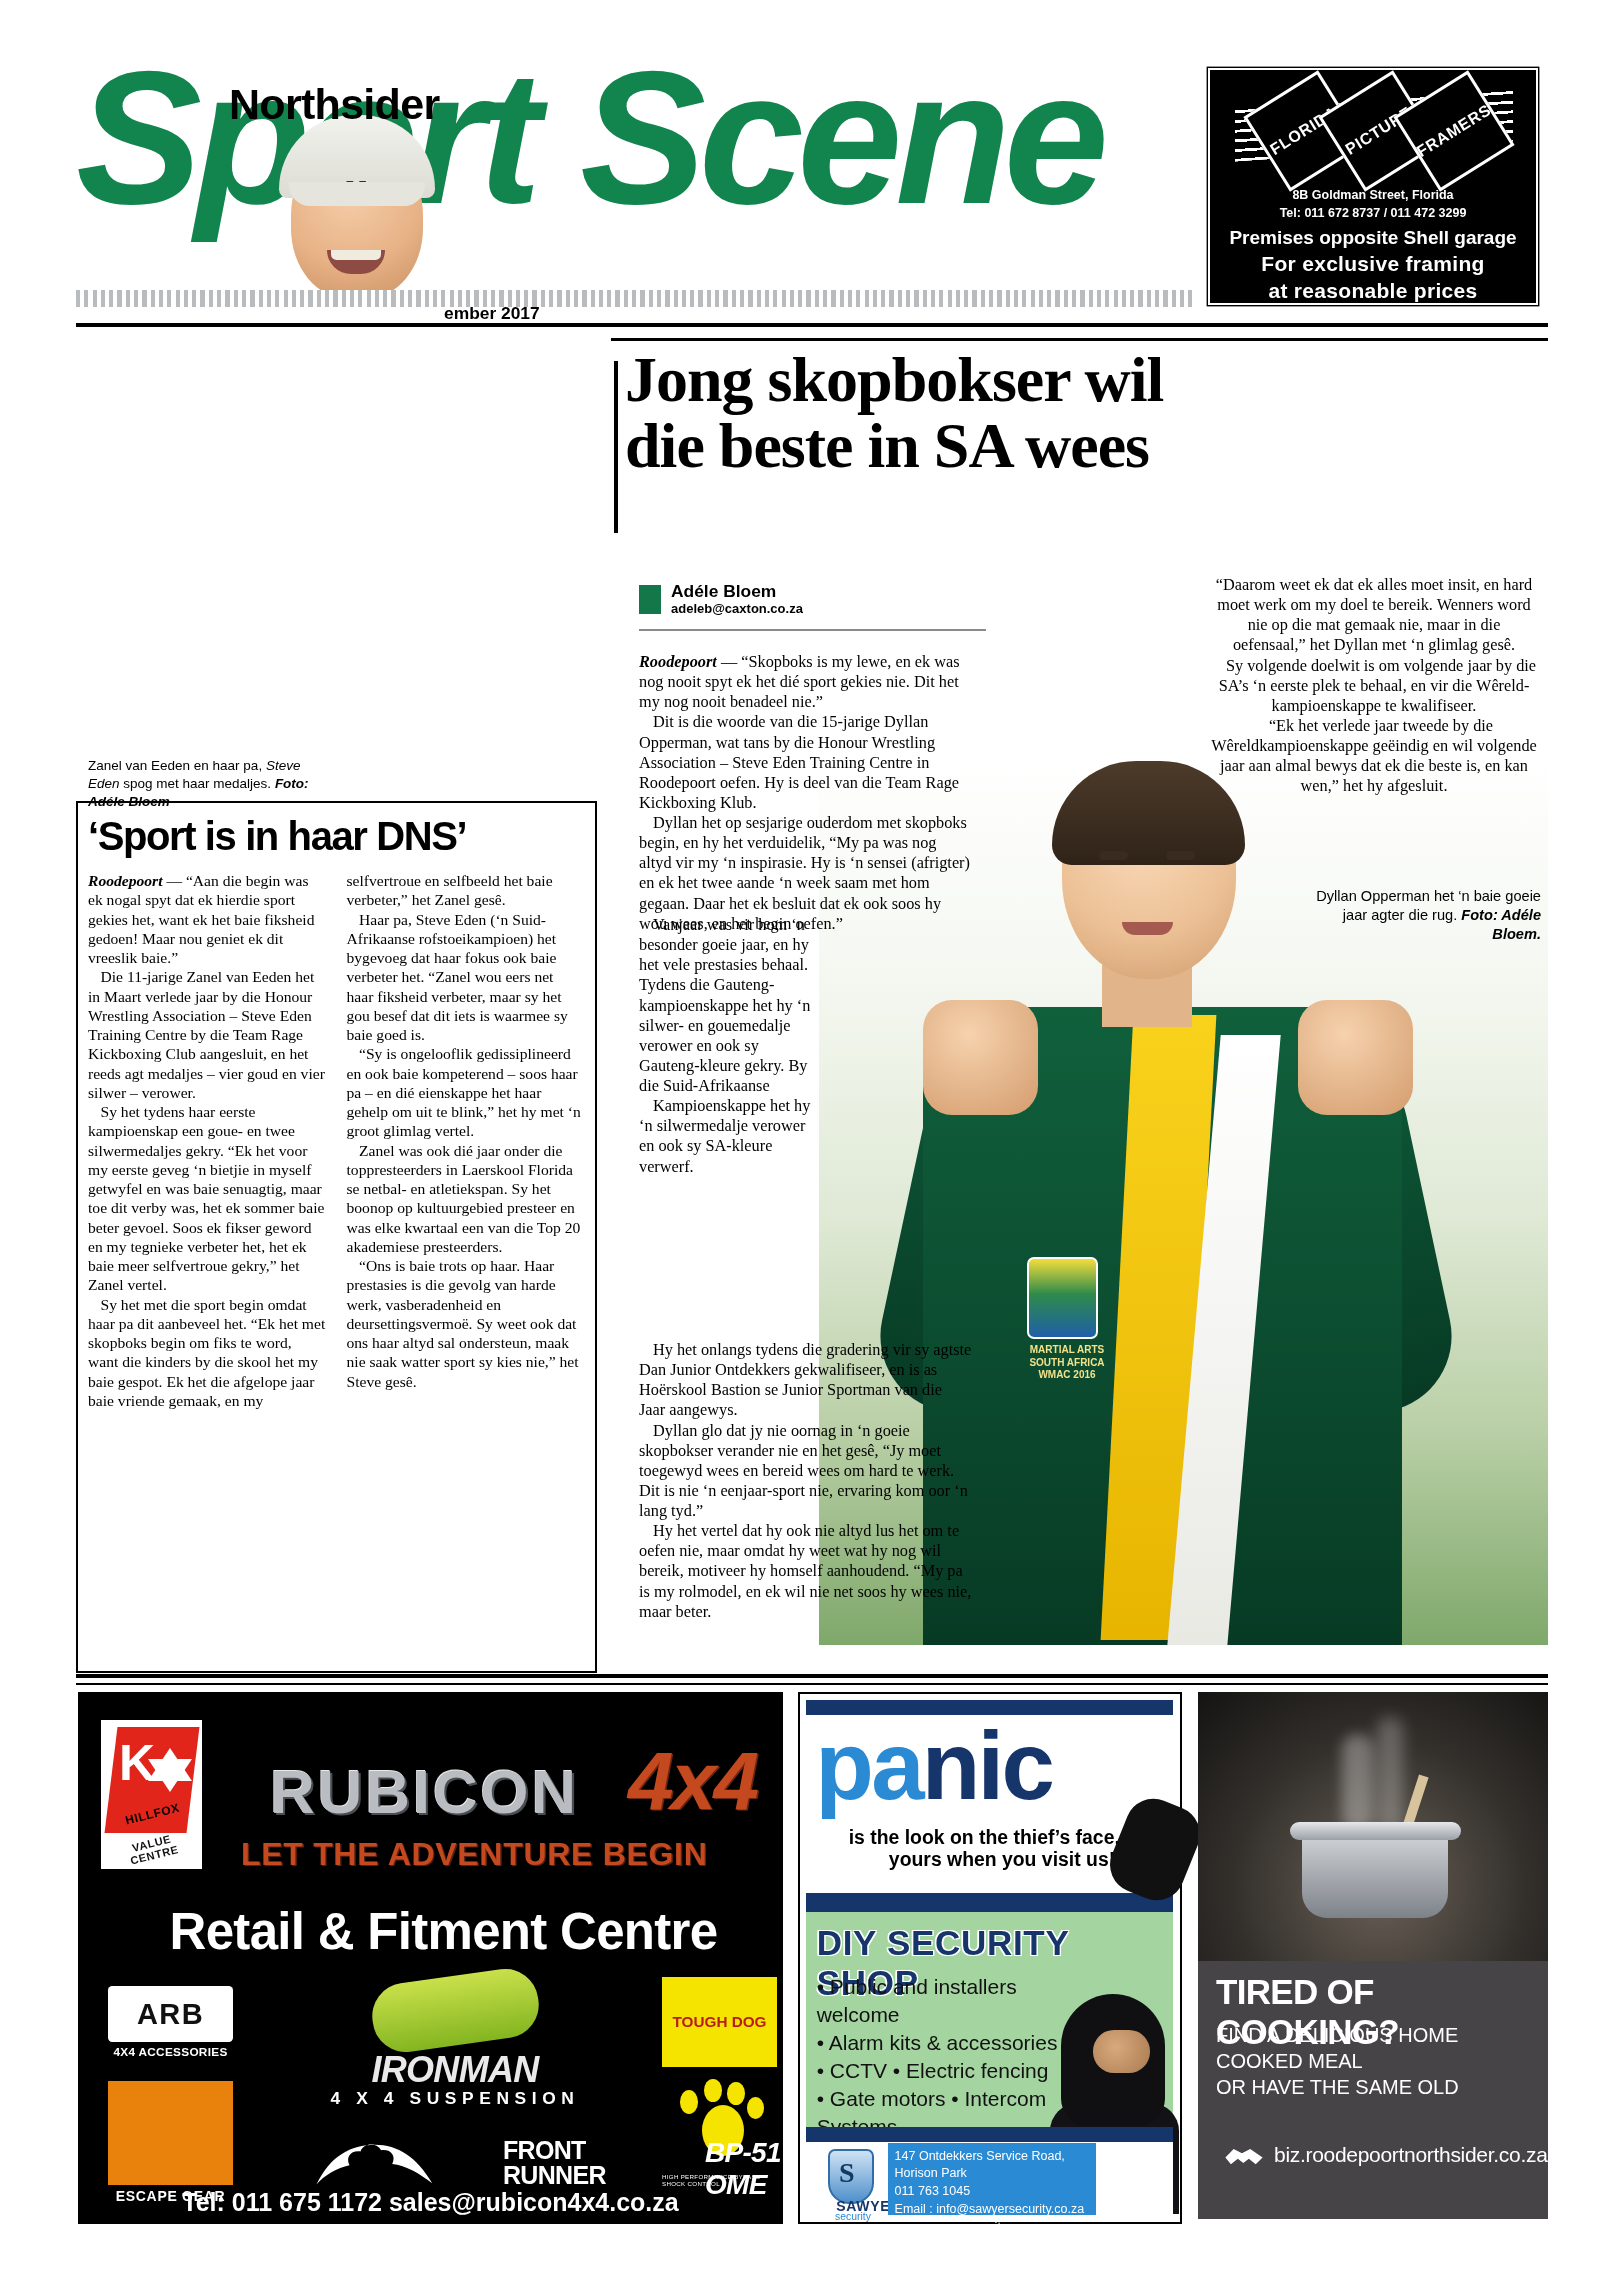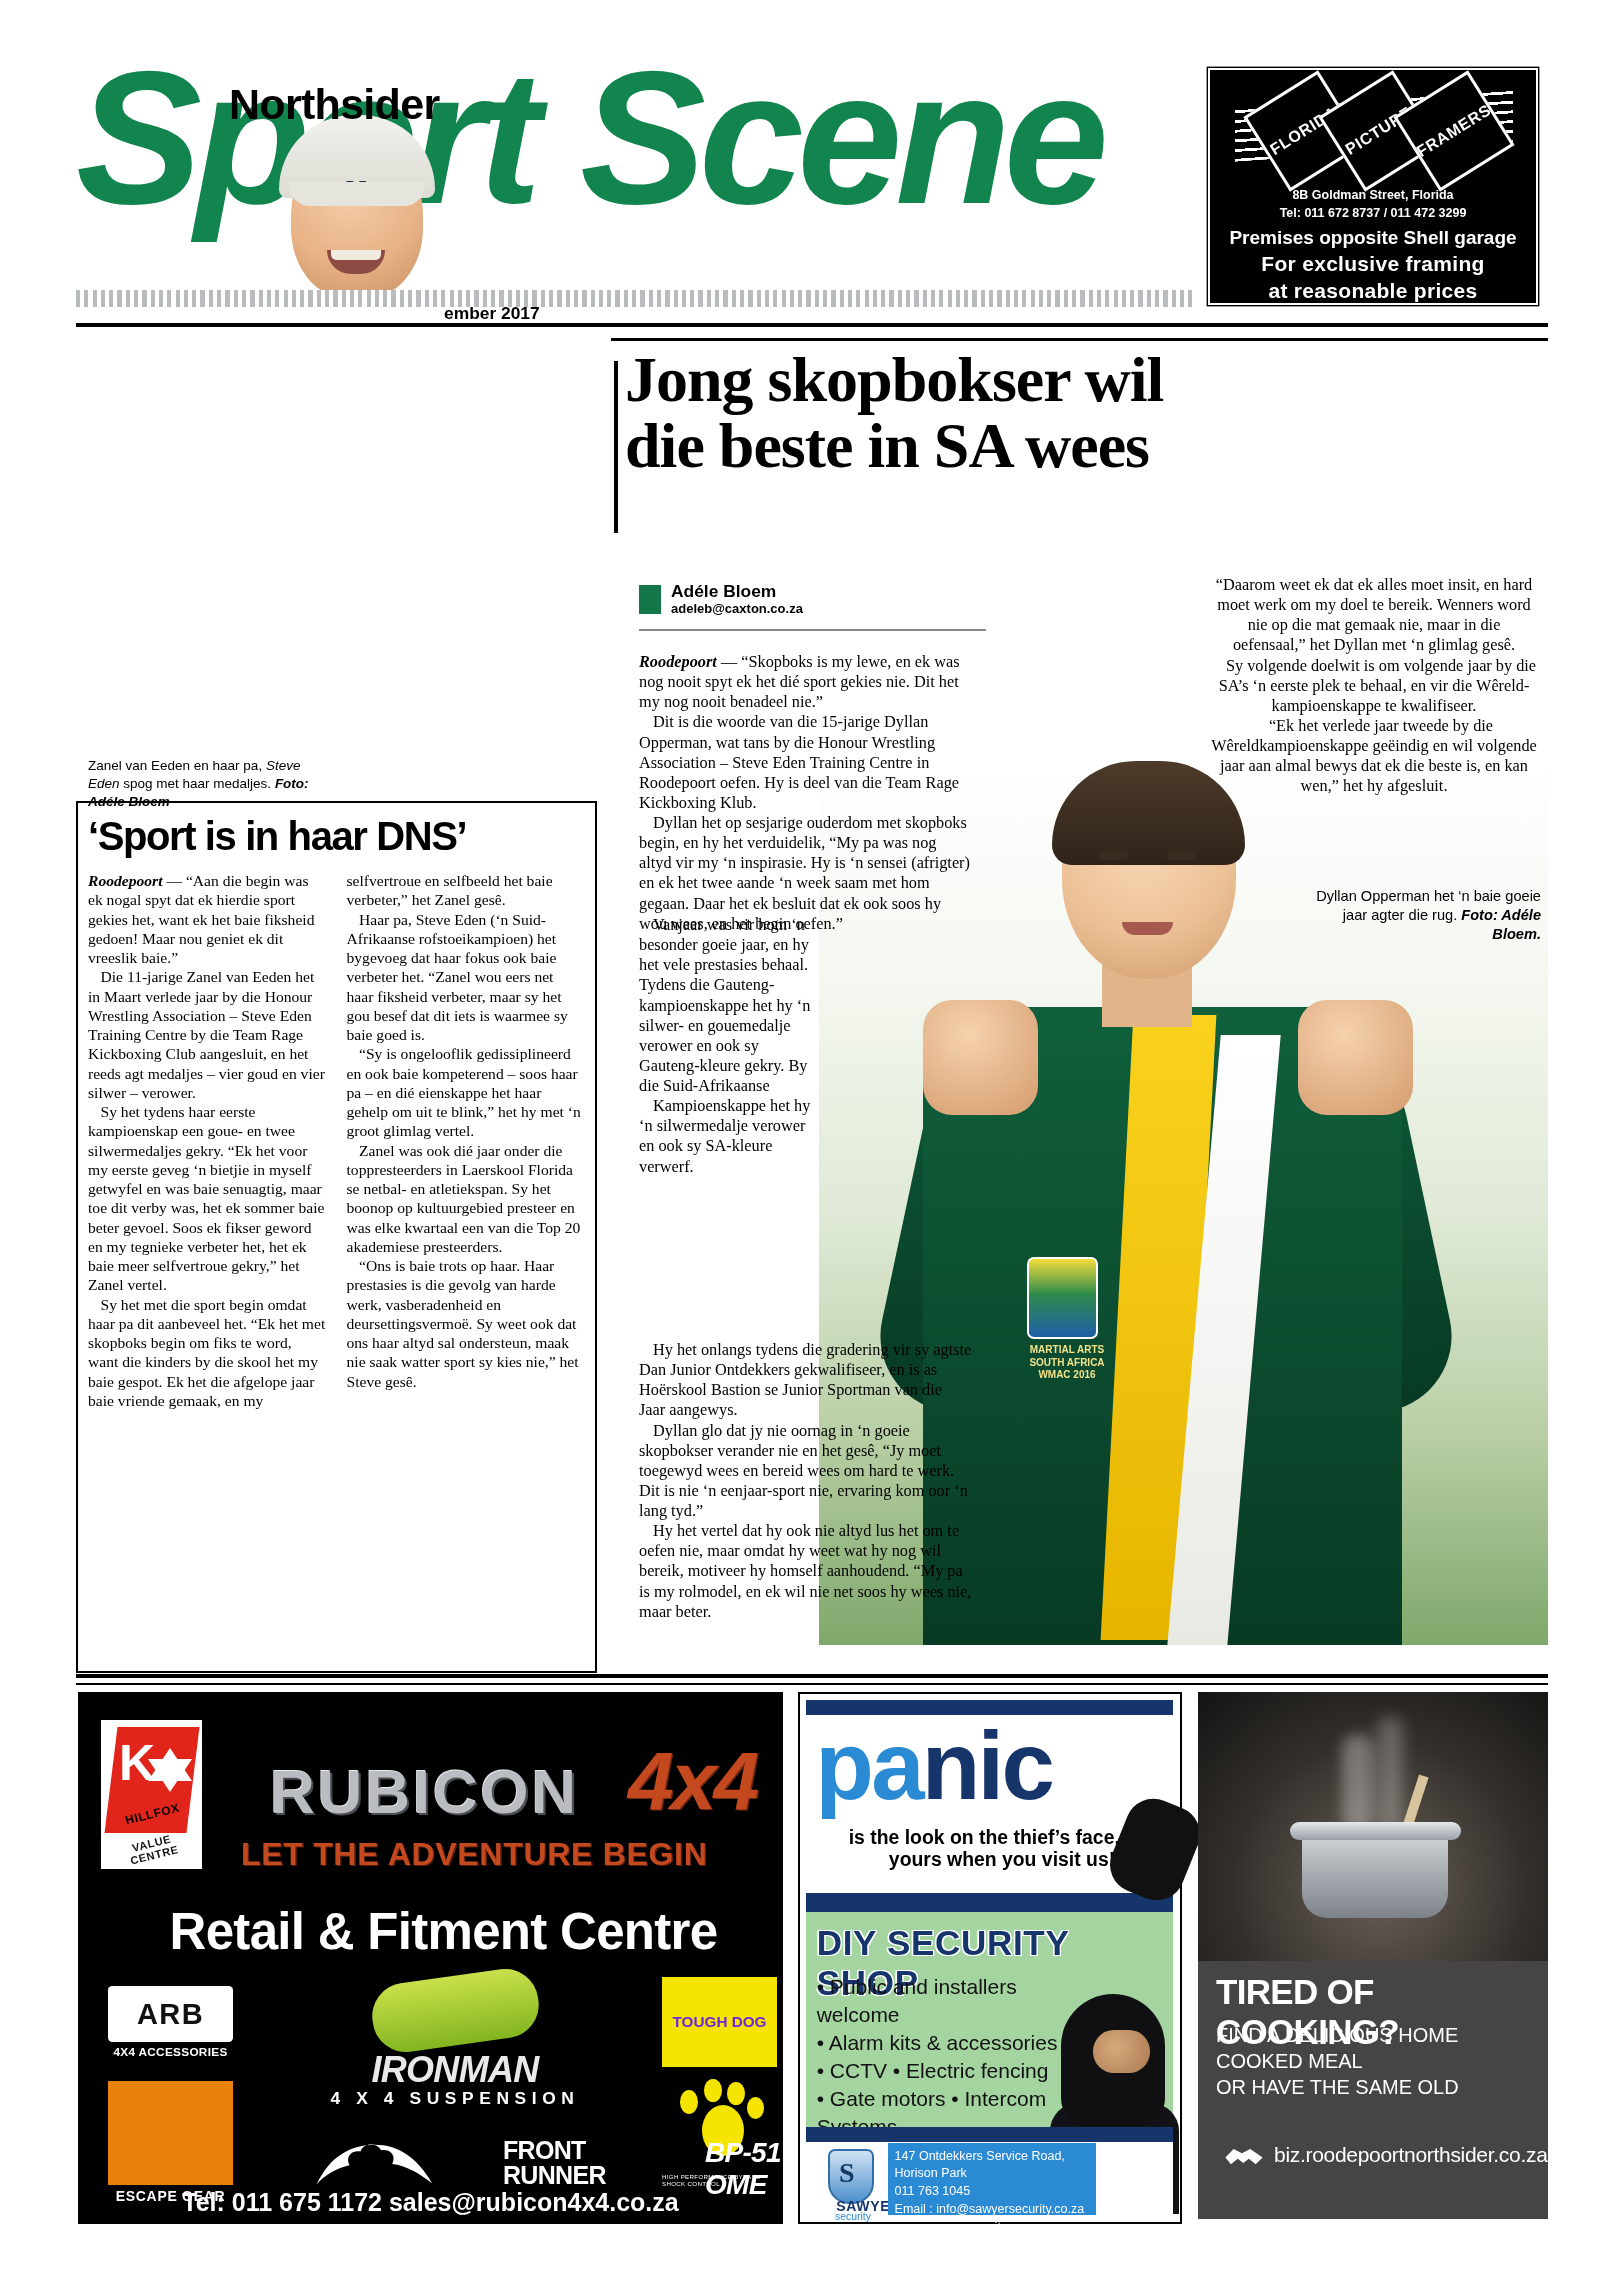--- a/index.html
+++ b/index.html
@@ -240,21 +240,21 @@
      font-family:"Liberation Sans",sans-serif;font-weight:bold;font-size:14px;letter-spacing:0.7px;}
   .rb-iron{position:absolute;left:229px;top:355px;width:292px;text-align:center;
      font-family:"Liberation Sans",sans-serif;font-weight:bold;font-style:italic;
      font-size:36px;color:#e9e9e9;letter-spacing:-0.7px;text-shadow:1.4px 1.4px 0 #000;}
   .rb-ironsub{position:absolute;left:229px;top:394px;width:292px;text-align:center;
      font-family:"Liberation Sans",sans-serif;font-weight:bold;font-size:17.4px;color:#fff;letter-spacing:5.6px;}
   .rb-croc{position:absolute;left:292px;top:282px;width:167px;height:69px;border-radius:33px;
      background:linear-gradient(180deg,#c9e04a,#83b520);transform:rotate(-8deg);}
   .rb-tuff{position:absolute;left:582px;top:283px;width:115px;height:90px;background:#f5e400;
      display:flex;align-items:center;justify-content:center;}
-  .rb-tufftxt{color:#6d28d9;font-family:"Liberation Sans",sans-serif;font-weight:bold;font-size:15.3px;
+  .rb-tufftxt{color:#b91c1c;font-family:"Liberation Sans",sans-serif;font-weight:bold;font-size:15.3px;
      text-align:center;line-height:1;}
   .rb-paw{position:absolute;left:596px;top:382px;width:90px;height:101px;}
   .rb-paw .pad{position:absolute;background:#f5e400;border-radius:50%;}
   .rb-front{position:absolute;left:423px;top:444px;width:180px;color:#fff;
      font-family:"Liberation Sans",sans-serif;font-weight:bold;font-size:25px;line-height:1;letter-spacing:-0.7px;}
   .rb-ome{position:absolute;left:625px;top:443px;color:#fff;font-family:"Liberation Sans",sans-serif;
      font-weight:bold;font-style:italic;font-size:28px;letter-spacing:-0.7px;}
   .rb-omesub{position:absolute;left:582px;top:479px;width:118px;color:#fff;
      font-family:"Liberation Sans",sans-serif;font-size:6.2px;letter-spacing:0.3px;}
   .rb-bull{position:absolute;left:229px;top:441px;width:132px;height:62px;}

